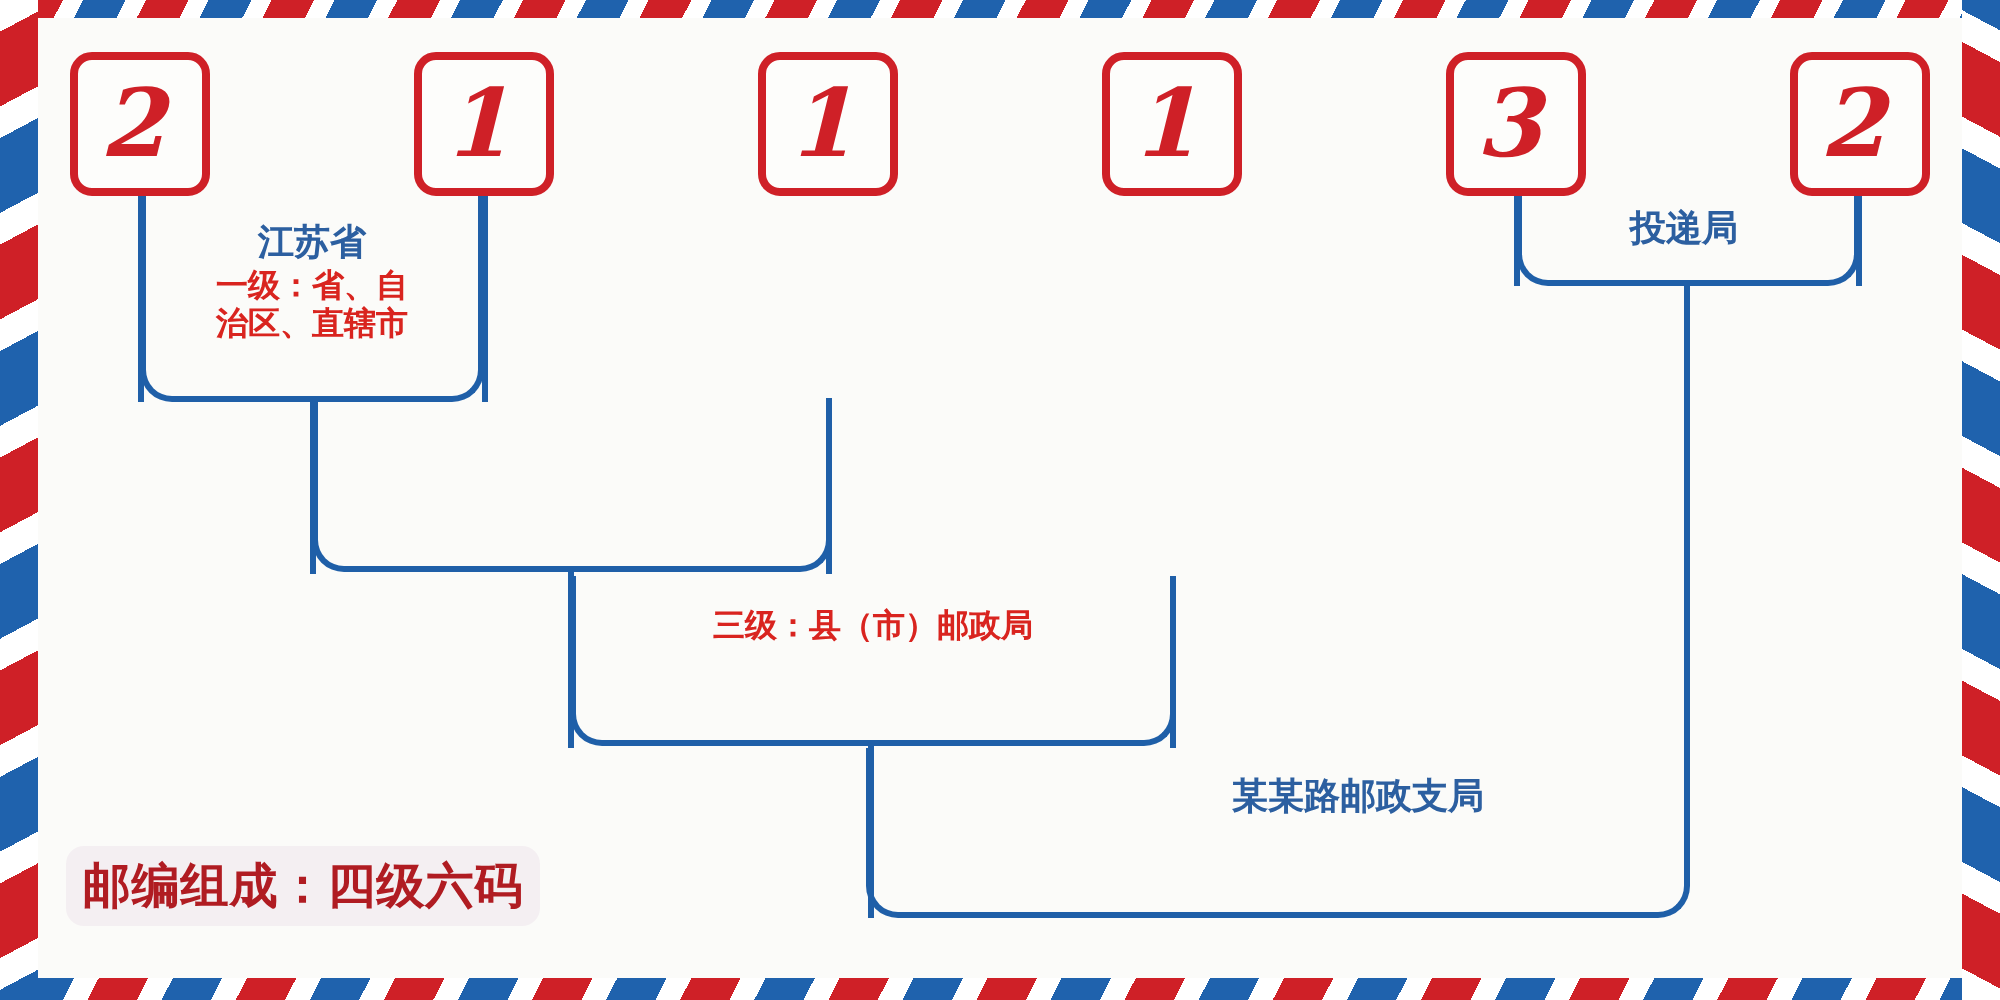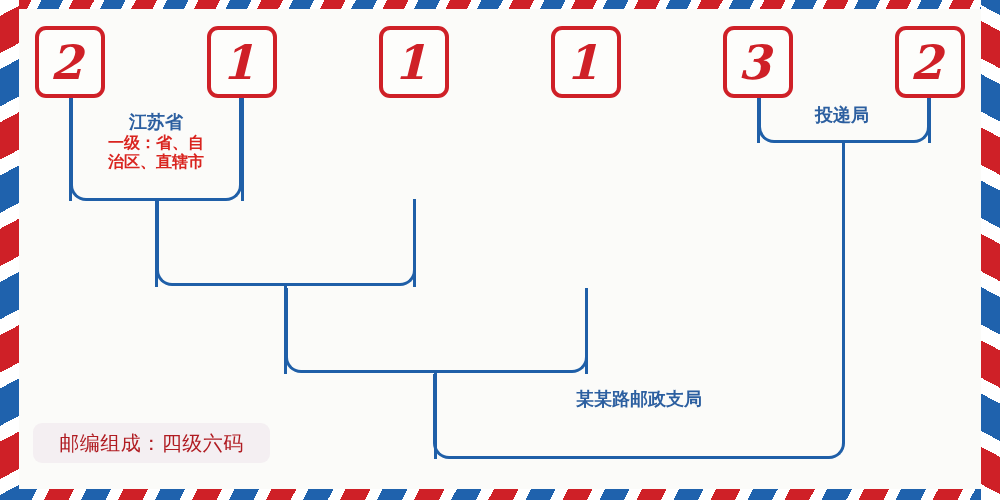--- a/index.html
+++ b/index.html
@@ -135,22 +135,22 @@
     background: #f4eff2;
     border-radius: 9px;
     display: flex;
     align-items: center;
     justify-content: center;
     z-index: 12;
   }
   .legend span {
     color: #b01c22;
     font-family: "DejaVu Serif", serif;
-    font-weight: 400;
-    font-size: 20px;
+    font-weight: 700;
+    font-size: 24px;
     letter-spacing: 0.5px;
   }
 </style>
 </head>
 <body>
 
 <div id="stage">
 
   <div class="edge edge-top"></div>
   <div class="edge edge-bottom"></div>
@@ -188,25 +188,26 @@
     <div class="sub two-line">一级：省、自
 治区、直辖市</div>
   </div>
   <div class="stem" style="left:155px; top:199px; height:88px;"></div>
 
   <div class="bracket" style="left:156px; top:199px; width:260px; height:87px;"></div>
   <div class="stem" style="left:284px; top:284px; height:90px;"></div>
 
   <div class="bracket" style="left:285px; top:288px; width:303px; height:85px;"></div>
   <div class="lbl" style="left:285px; top:303px; width:303px;">
+    <div class="sub">三级：县（市）邮政局</div>
   </div>
   <div class="stem" style="left:434px; top:371px; height:88px;"></div>
 
   <div class="bracket" style="left:433px; top:374px; width:412px; height:85px;"></div>
-  <div class="lbl" style="left:433px; top:389px; width:412px;">
+  <div class="lbl" style="left:433px; top:389px; width:412px;padding-left:40px;">
     <div class="title">某某路邮政支局</div>
   </div>
 
   <div class="stem" style="left:69px;  top:97px; height:104px;"></div>
   <div class="stem" style="left:241px; top:97px; height:104px;"></div>
   <div class="stem" style="left:413px; top:199px; height:88px;"></div>
   <div class="stem" style="left:585px; top:288px; height:86px;"></div>
   <div class="stem" style="left:757px; top:97px; height:46px;"></div>
   <div class="stem" style="left:928px; top:97px; height:46px;"></div>
 

